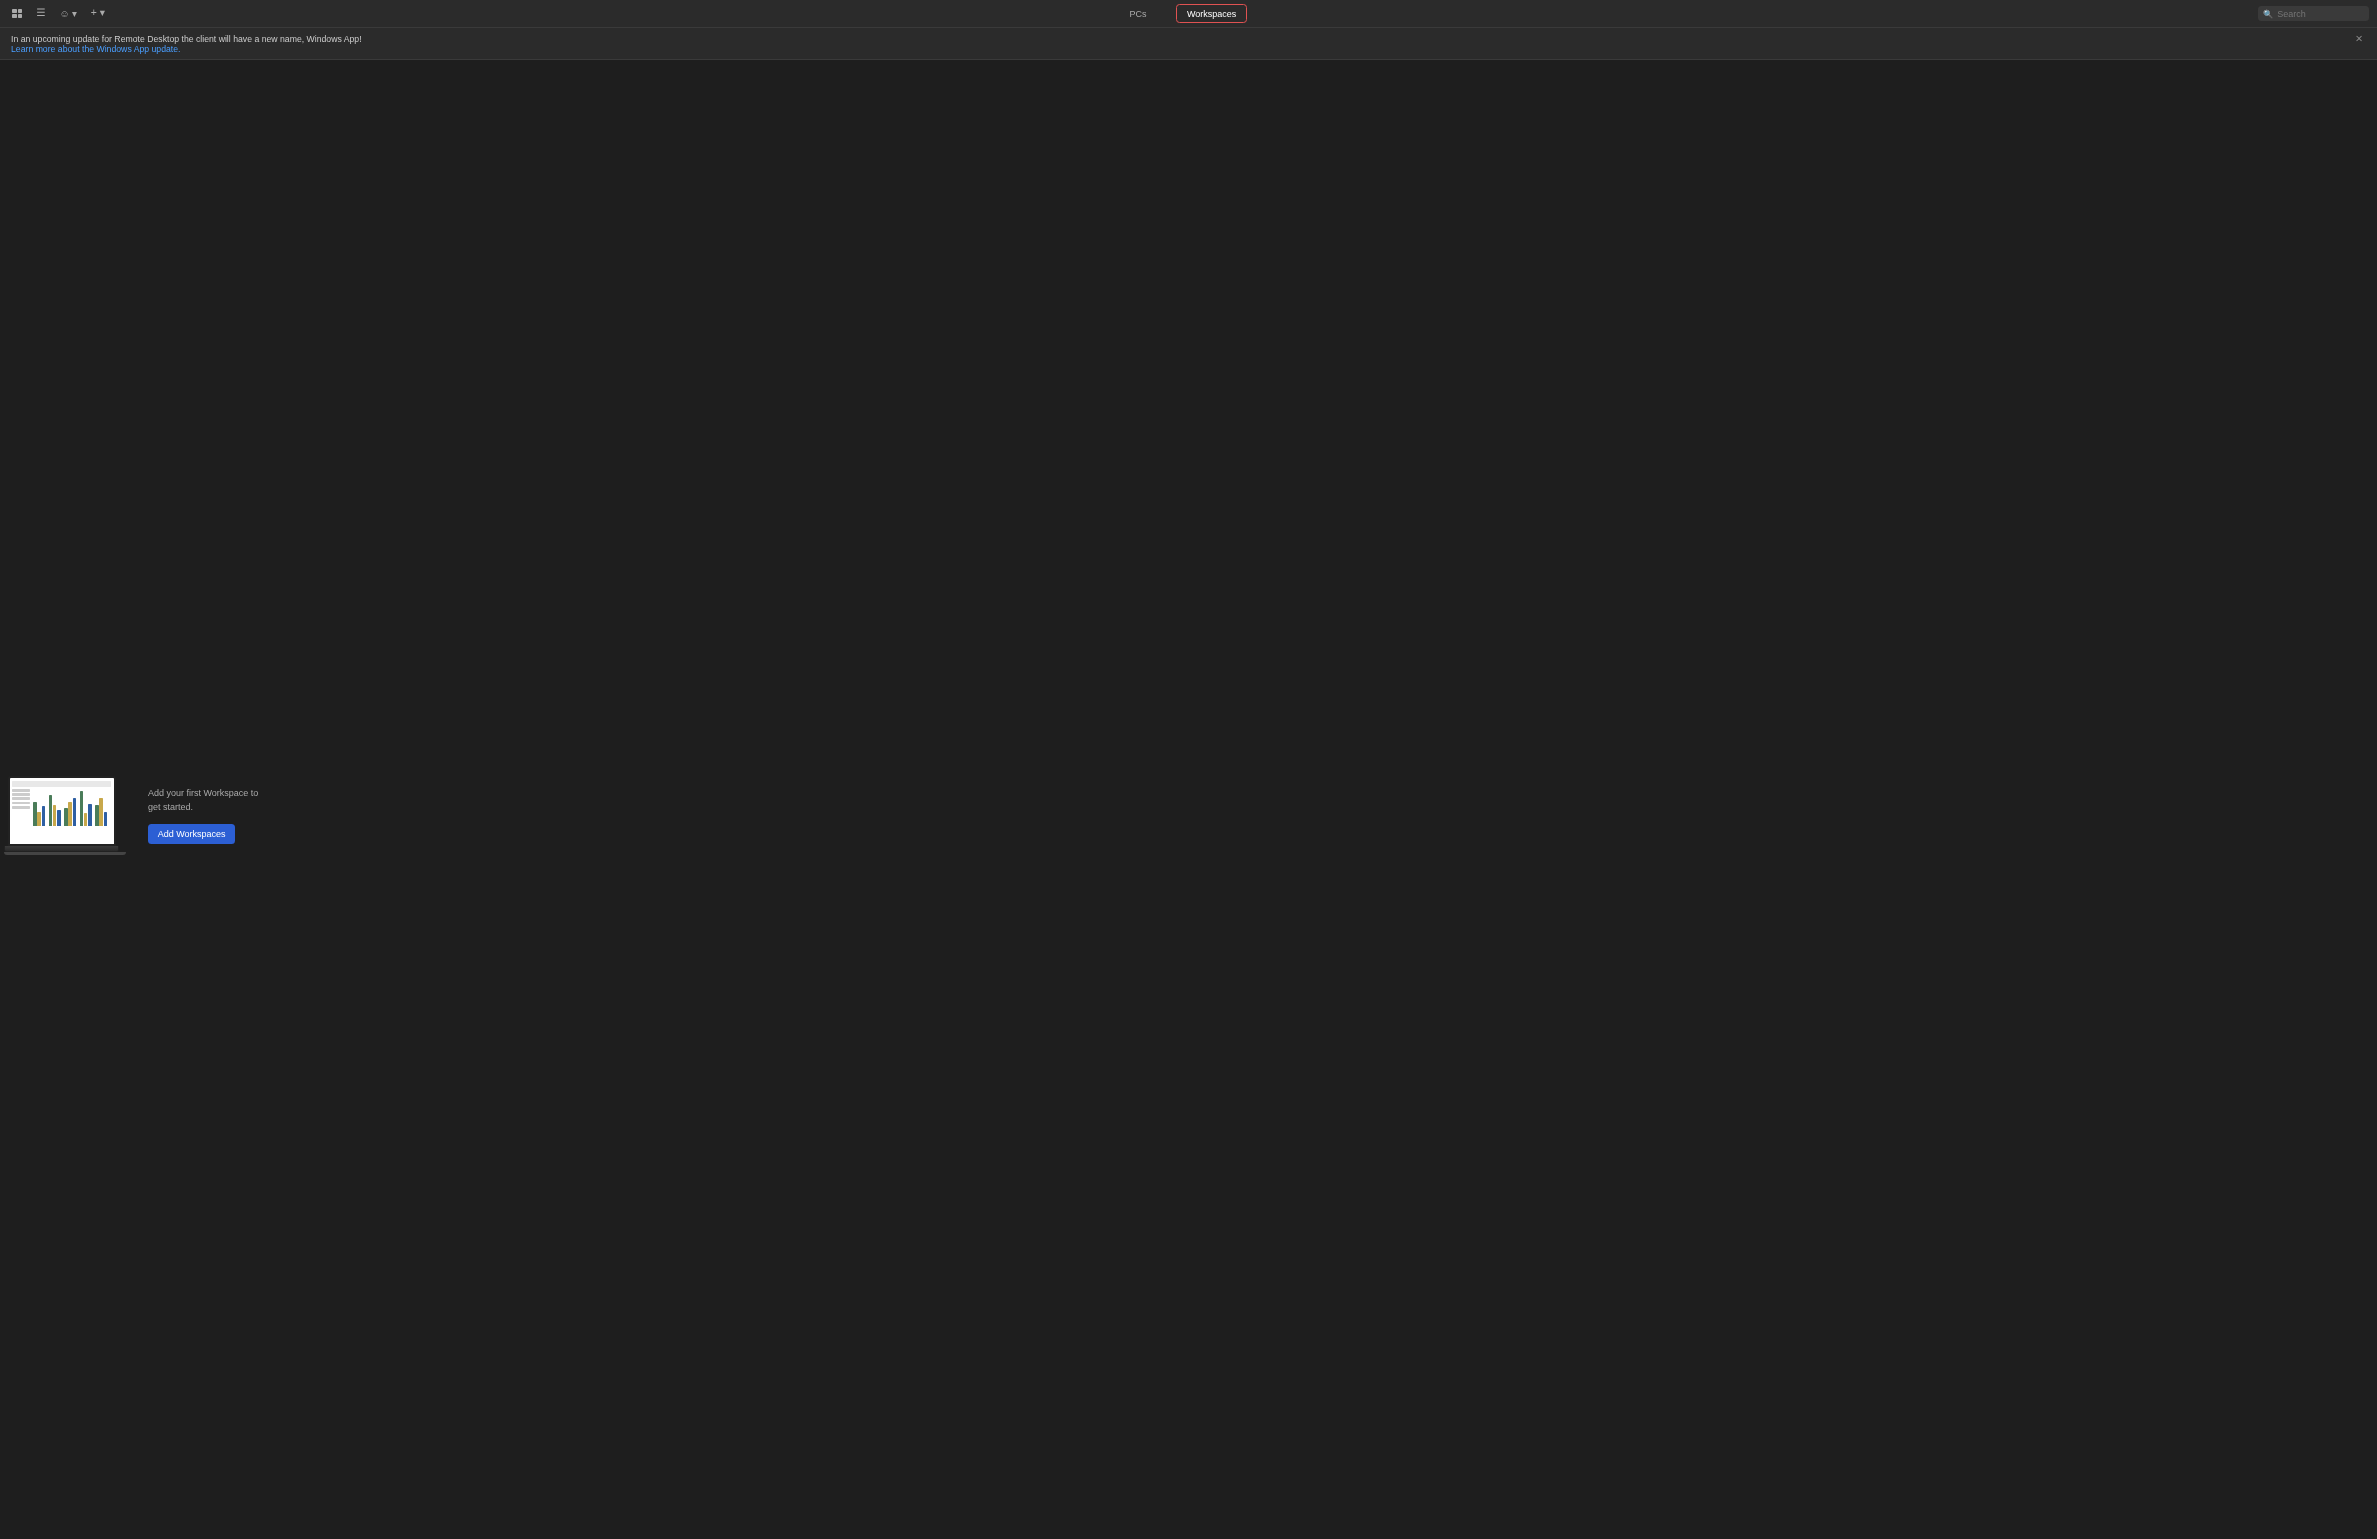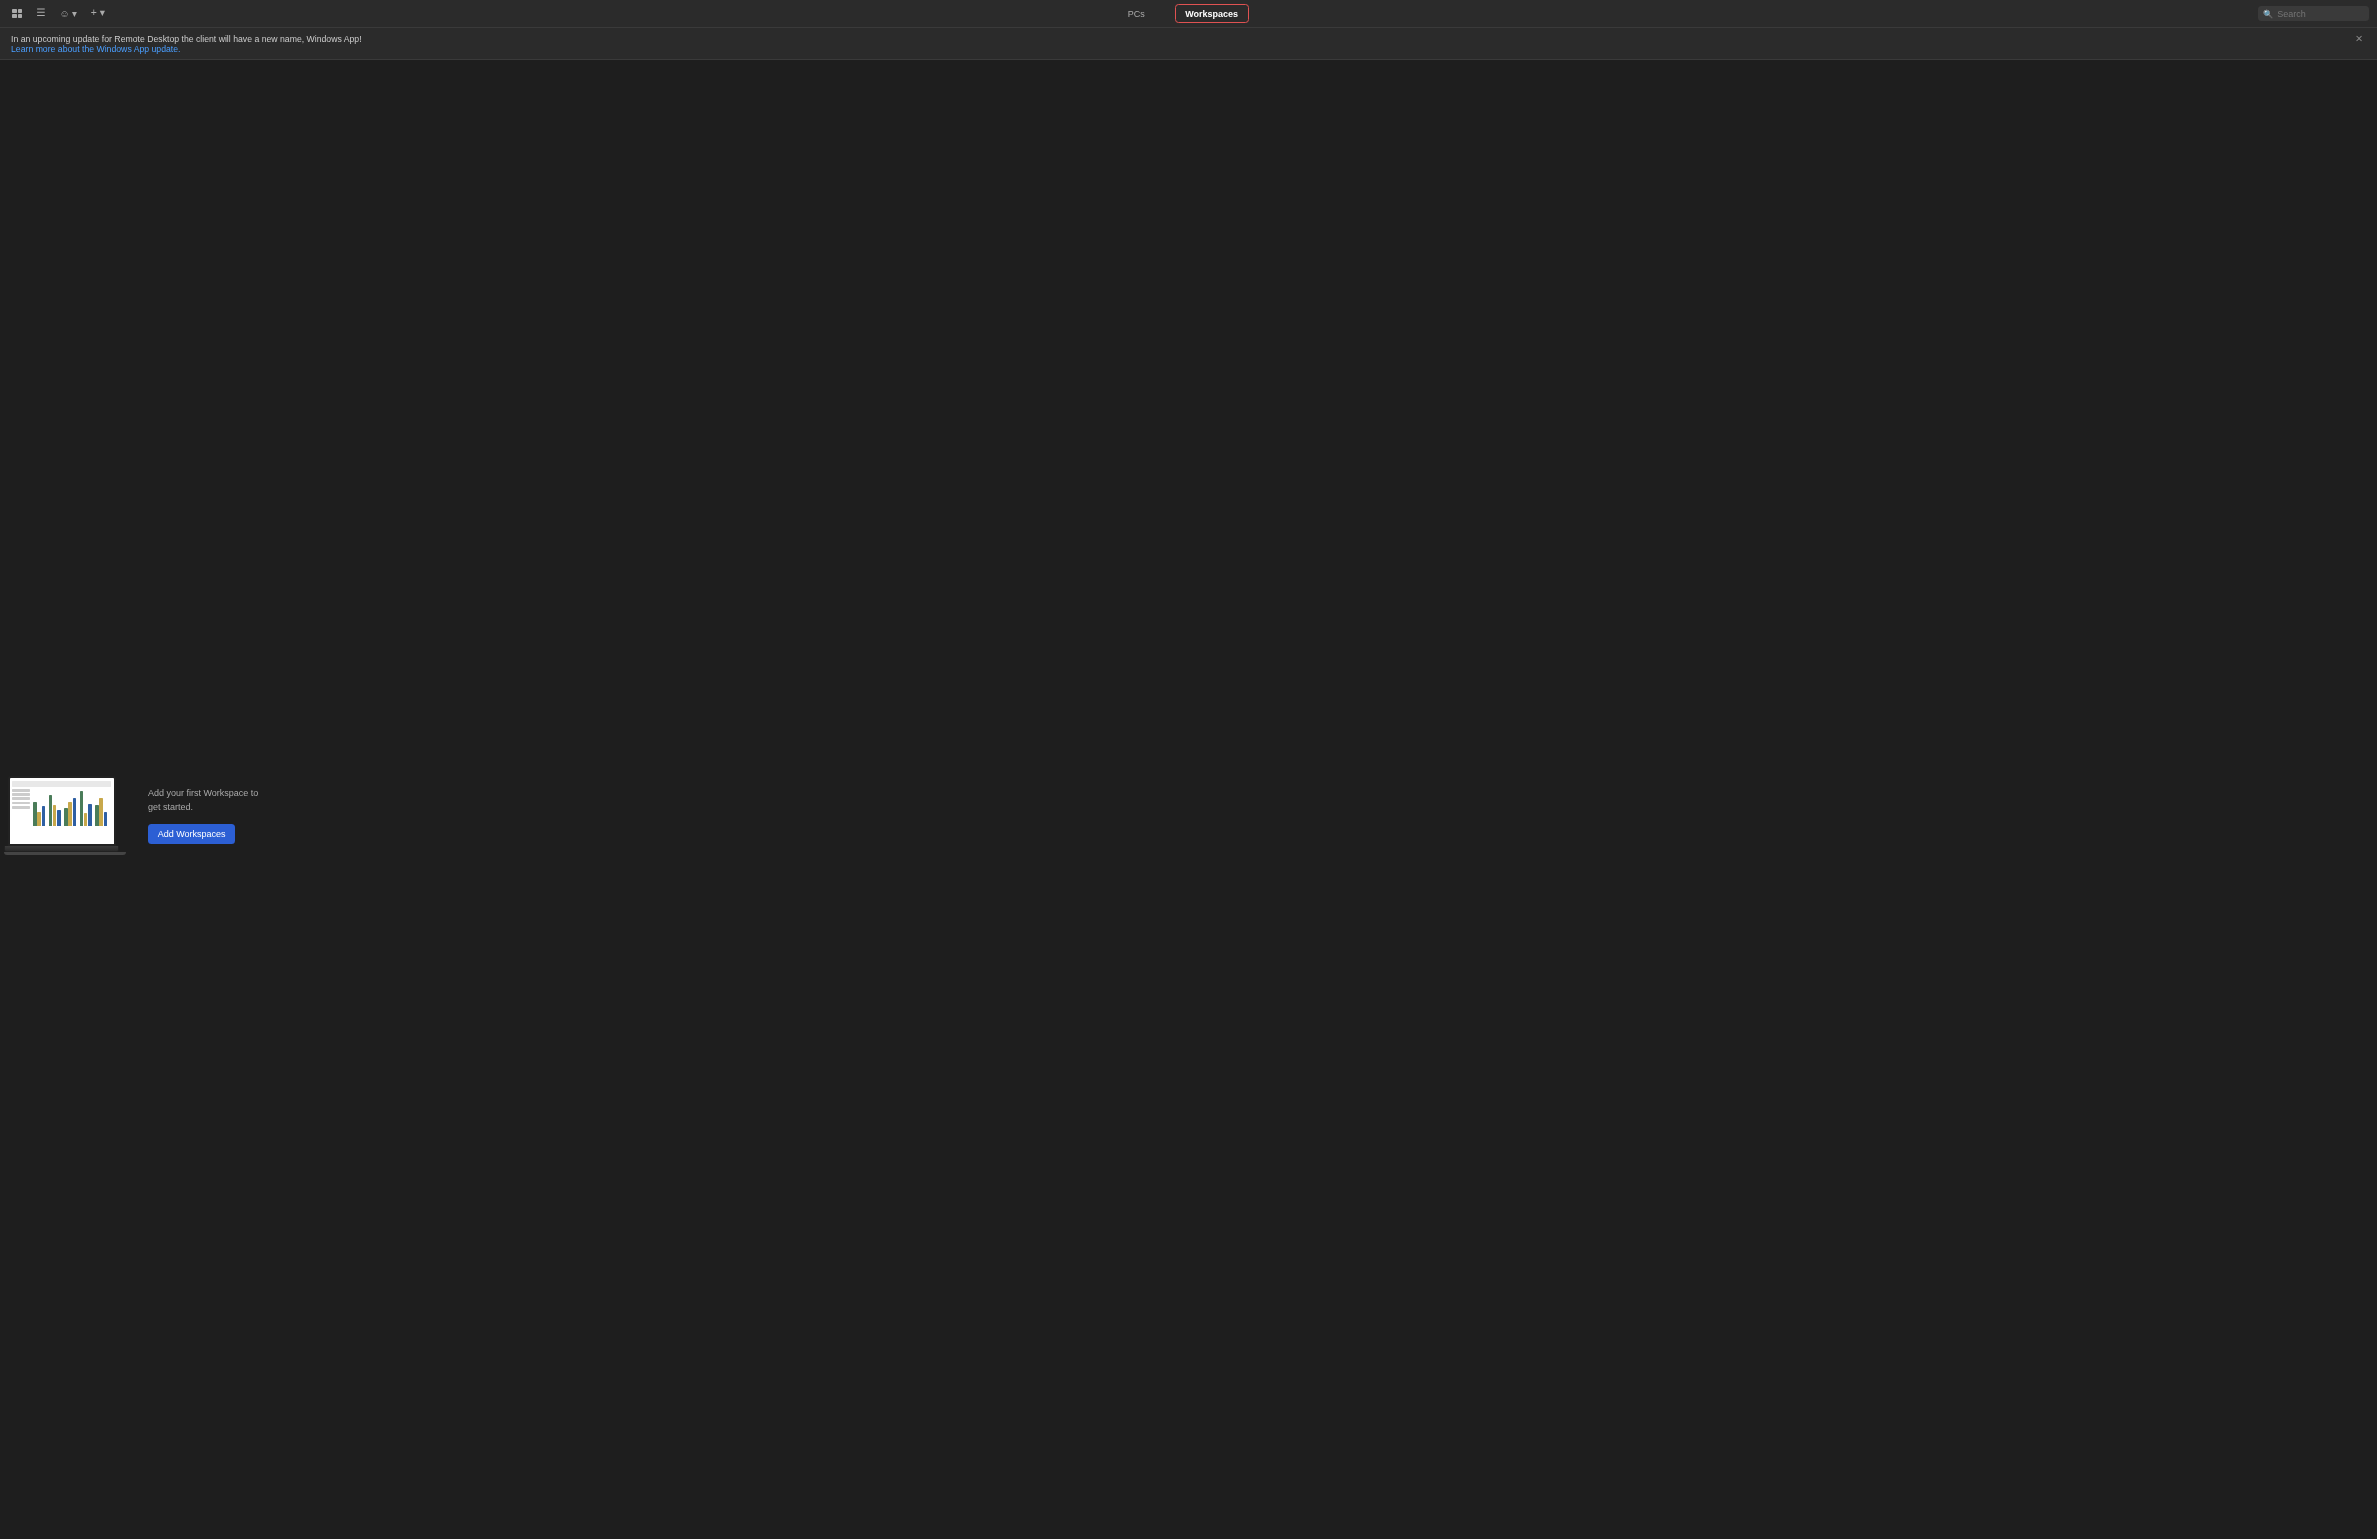--- a/index.html
+++ b/index.html
@@ -61,21 +61,20 @@
       padding: 3.5px 9.7px;
       border-radius: 3.5px;
       font-size: 9px;
       font-weight: 400;
     }
 
     .nav-tab.active {
       border: 1px solid #e05252;
       color: #ffffff;
       background: none;
-      font-weight: bold;
     }
 
     .toolbar-right {
       display: flex;
       align-items: center;
       gap: 5.6px;
     }
 
     .search-bar {
       background-color: #3a3a3a;

